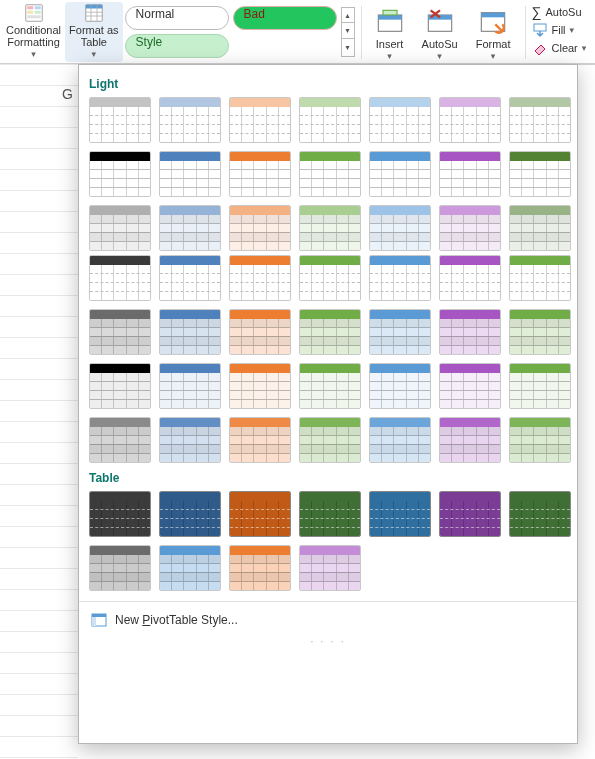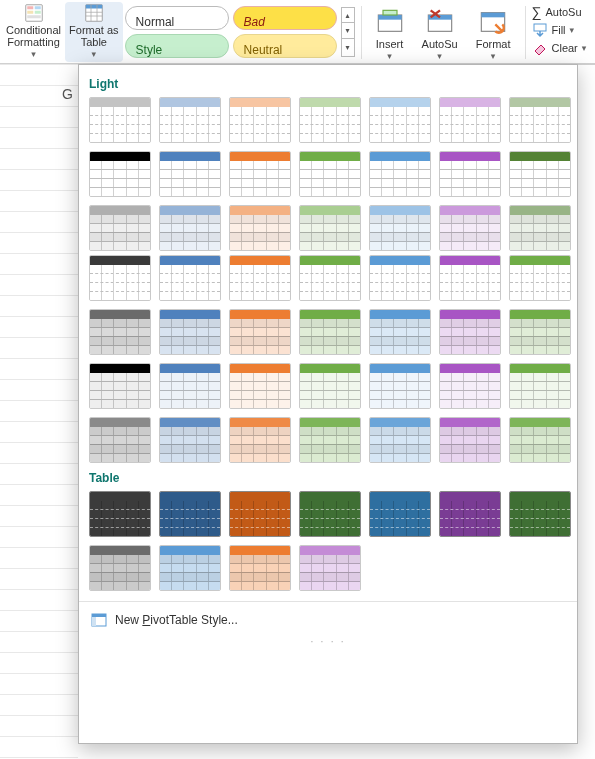--- a/index.html
+++ b/index.html
@@ -49,26 +49,26 @@
   .style-cells {
     display: grid;
     grid-template-columns: 104px 104px;
     grid-auto-rows: 24px;
     gap: 4px;
   }
   .stycell {
     border: 1px solid #bbb;
     border-radius: 12px;
     display: flex;
-    align-items: flex-end;
+    align-items: flex-start;
     padding: 0 10px;
     font-size: 12px;
   }
   .sty-normal { background: #fff; }
-  .sty-bad { background: #fde047; color: #8b1a10; border-color: #e6b0aa; font-style: italic; }
+  .sty-bad { background: #22c55e; color: #8b1a10; border-color: #e6b0aa; }
   .sty-good { background: #c6efce; color: #1e6b2a; border-color: #a9d8b3; }
   .sty-neutral { background: #ffeb9c; color: #7f5f00; border-color: #e8d68e; }
 
   .spin-col {
     display:flex; flex-direction:column; gap:0;
     margin-left:2px;
   }
   .spin {
     width:14px; height:16px; border:1px solid #bbb; background:#fff;
     display:flex; align-items:center; justify-content:center;
@@ -201,23 +201,20 @@
     <div class="style-cells">
       <div class="stycell sty-normal">
         <span>Normal</span>
       </div>
       <div class="stycell sty-bad">
         <span>Bad</span>
       </div>
       <div class="stycell sty-good">
         <span>Style</span>
       </div>
-      <div class="stycell sty-neutral">
-        <span>Neutral</span>
-      </div>
     </div>
     <div class="spin-col">
       <div class="spin">▴</div>
       <div class="spin">▾</div>
       <div class="spin" style="height:18px;">▾</div>
     </div>
   </div>
 
   <div class="vsep"></div>
 

